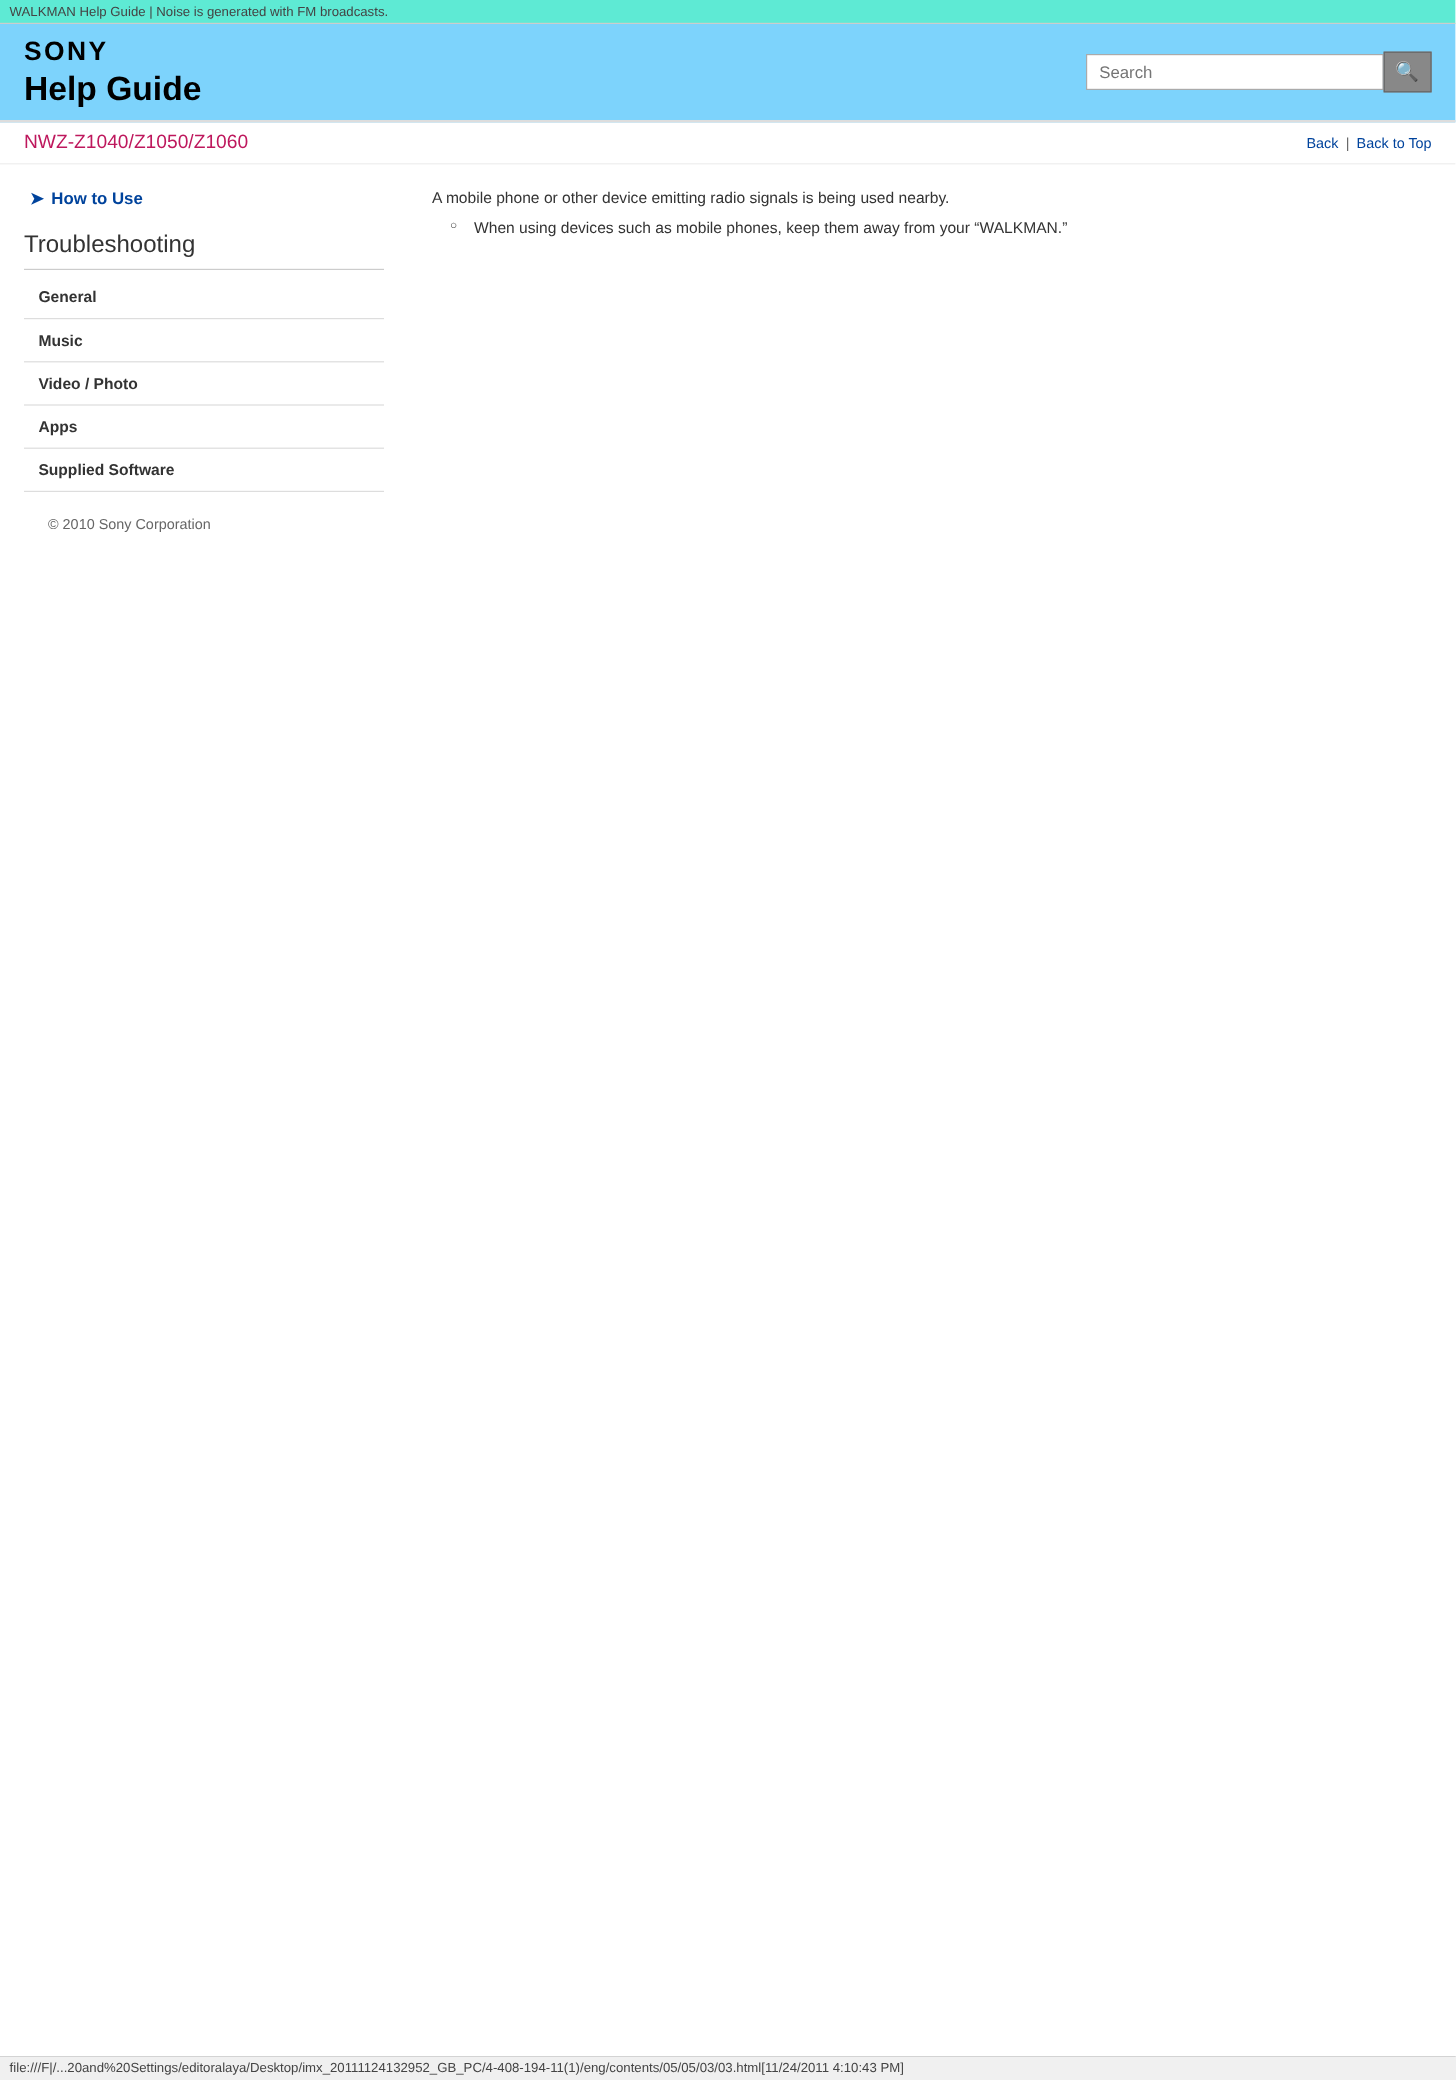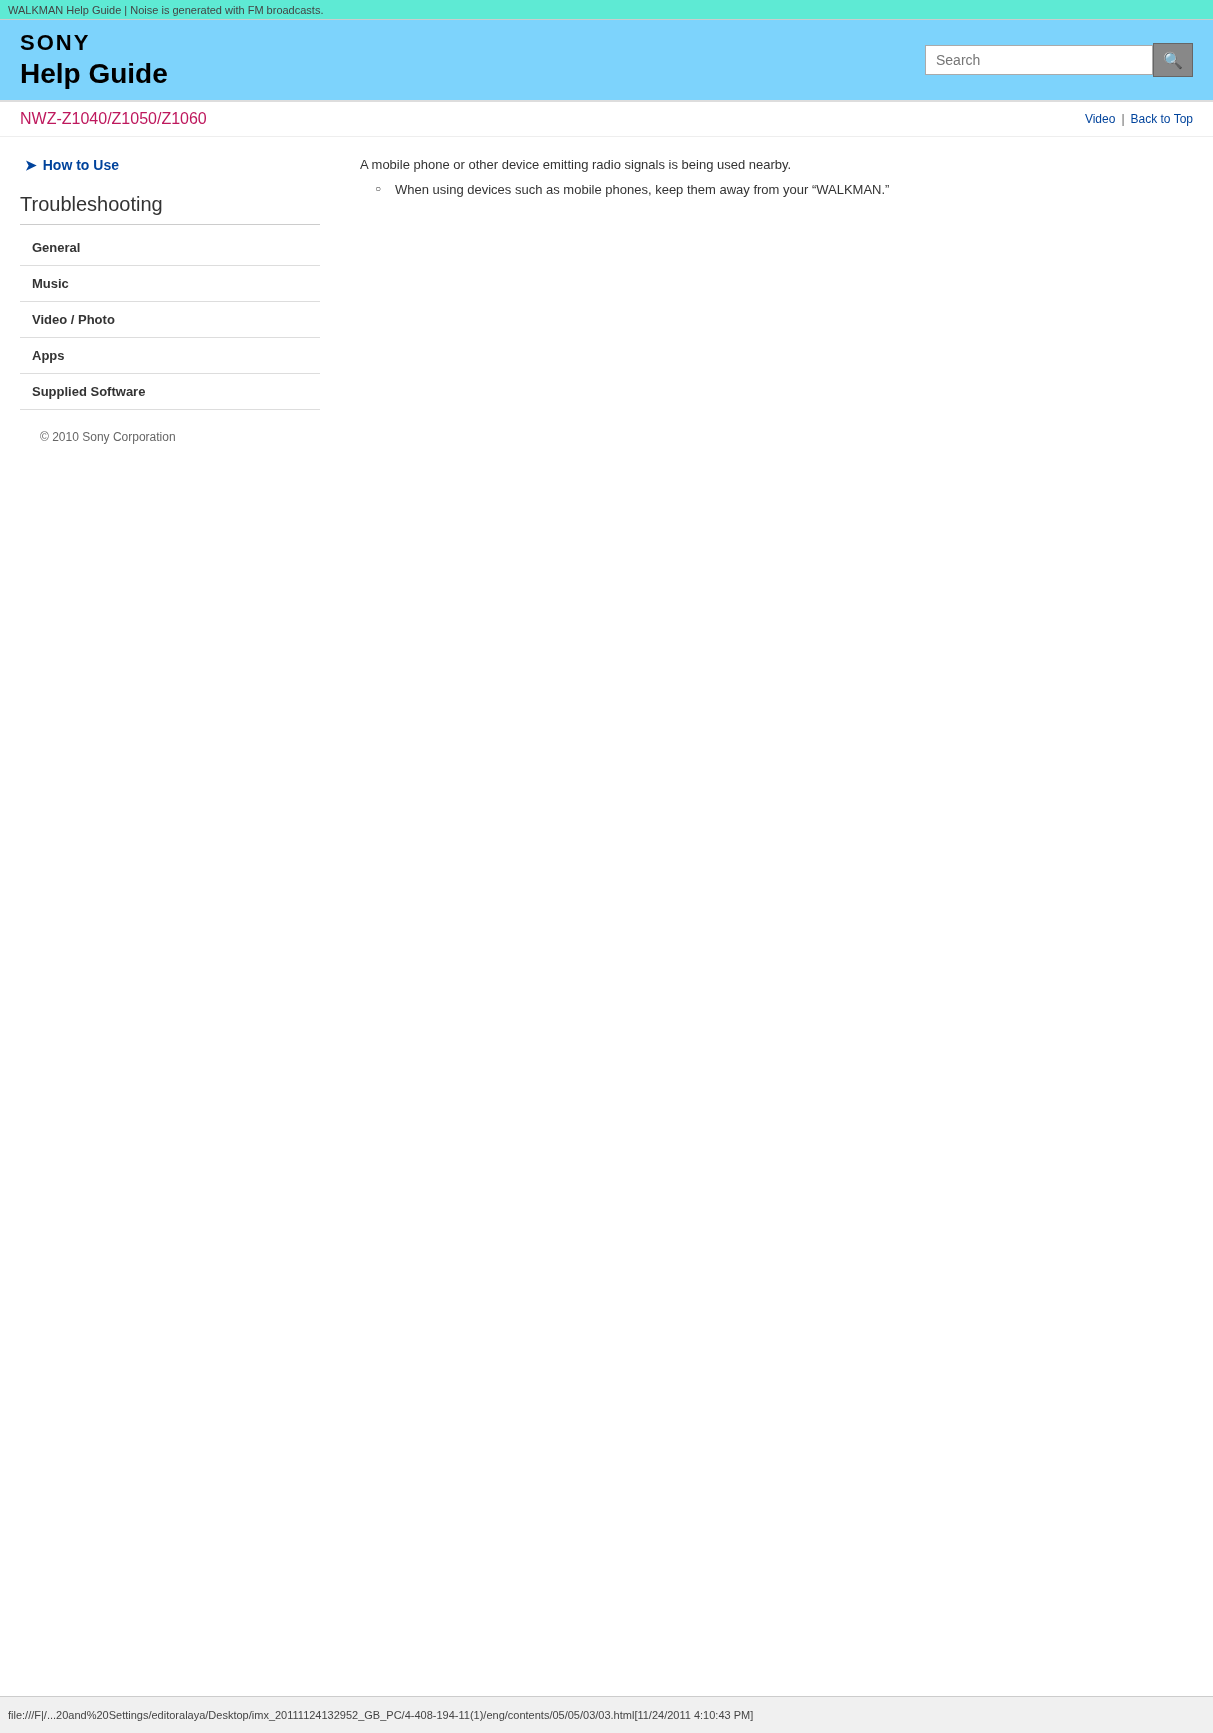--- a/index.html
+++ b/index.html
@@ -61,21 +61,21 @@
 
     .search-container {
       display: flex;
       align-items: center;
     }
 
     .search-input {
       border: 1px solid #aaa;
       padding: 6px 10px;
       font-size: 14px;
-      width: 228px;
+      width: 248px;
       outline: none;
       color: #999;
     }
 
     .search-button {
       background: #888;
       border: 1px solid #666;
       width: 40px;
       height: 34px;
       cursor: pointer;
@@ -231,21 +231,21 @@
     .status-bar {
       position: fixed;
       bottom: 0;
       left: 0;
       width: 1213px;
       background: #f0f0f0;
       border-top: 1px solid #ccc;
       padding: 2px 8px;
       font-size: 11px;
       color: #444;
-      height: 37px;
+      height: 20px;
       display: flex;
       align-items: center;
     }
   </style>
 </head>
 <body>
 
 <div class="browser-title-bar">
   <span>WALKMAN Help Guide | Noise is generated with FM broadcasts.</span>
 </div>
@@ -259,21 +259,21 @@
     <input type="text" class="search-input" placeholder="Search" style="">
     <button class="search-button">
       <span class="search-button-icon">🔍</span>
     </button>
   </div>
 </div>
 
 <div class="nav-bar">
   <span class="device-model">NWZ-Z1040/Z1050/Z1060</span>
   <div class="nav-links">
-    <a class="nav-link">Video</a>
+    <a class="nav-link">Back</a>
     <span class="nav-separator">|</span>
     <a class="nav-link">Back to Top</a>
   </div>
 </div>
 
 <div class="main-content">
 
   <div class="sidebar">
 
     <a class="how-to-use-link">

